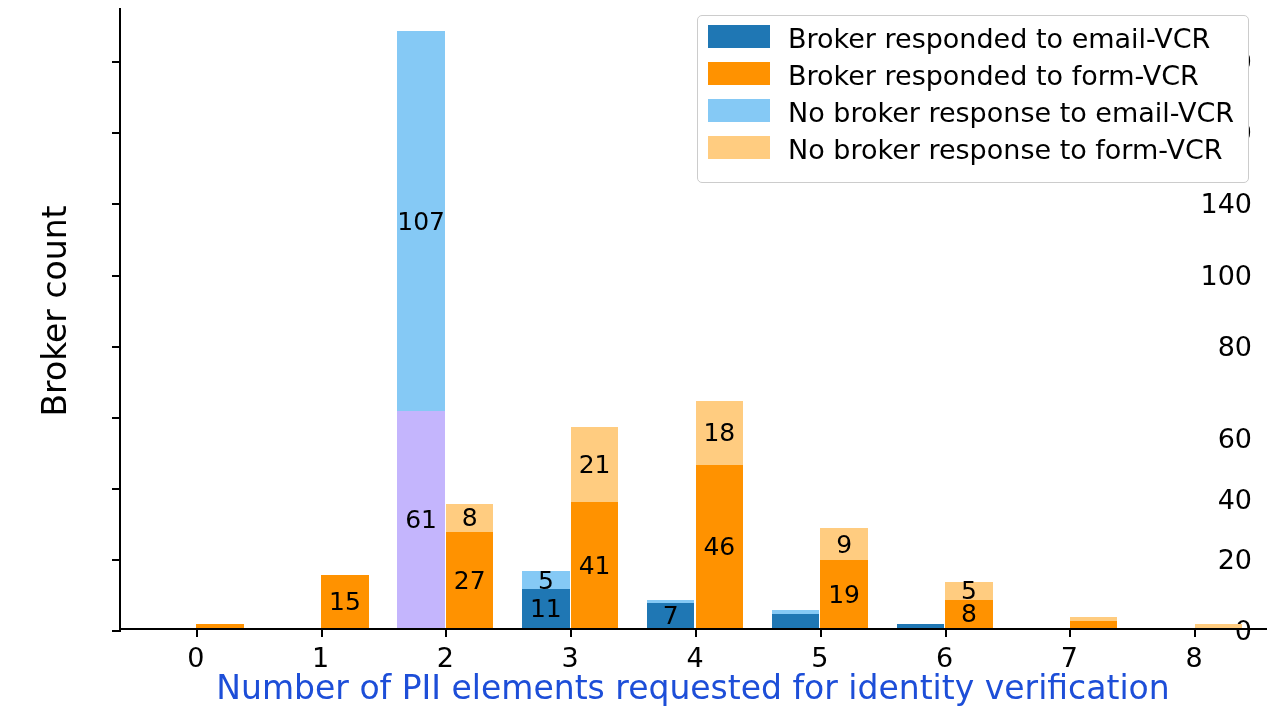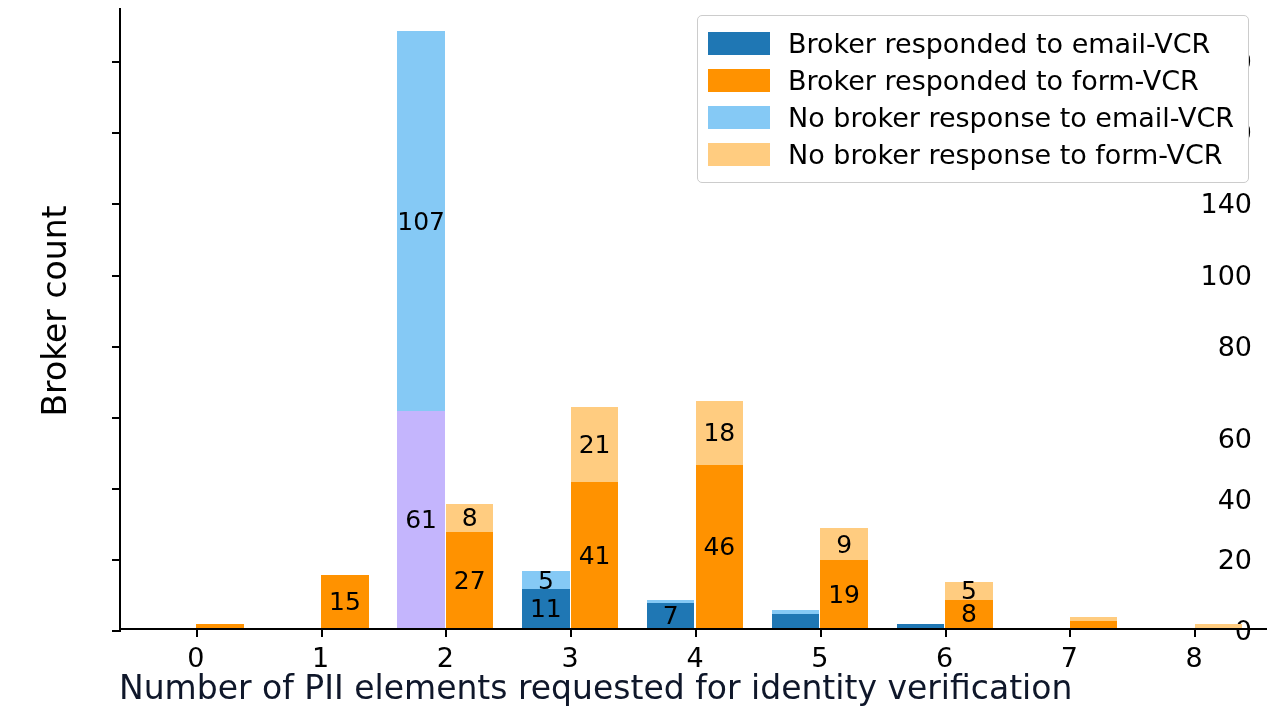--- a/index.html
+++ b/index.html
@@ -117,39 +117,39 @@
     top: calc(100% + 14px);
     transform: translateX(-50%);
     font-size: 27px;
     color: #000;
   }
   #xlabel {
     position: absolute;
     left: 119px;
     width: 1148px;
     top: 668px;
+    text-align: center;
     font-size: 33px;
-    color: #0f172a;
+    color: #1d4ed8;
     white-space: nowrap;
   }
 
   
   #legend {
     position: absolute;
     left: 697px;
     top: 15px;
     background: #ffffff;
     border: 1.2px solid #cccccc;
     border-radius: 5px;
     padding: 9px 14px 9px 10px;
     box-sizing: border-box;
   }
   .legend-row {
     display: flex;
-    align-items: center;
     height: 37px;
   }
   .legend-swatch {
     width: 62px;
     height: 23px;
     margin-right: 18px;
     flex: none;
   }
   .legend-text {
     font-size: 27px;
@@ -246,21 +246,21 @@
             <div class="seg" style="height: 39.0971px; background: rgb(31, 119, 180);">
               <span class="seg-label">11</span>
             </div>
             <div class="seg" style="height: 17.7714px; background: rgb(133, 201, 245);">
               <span class="seg-label">5</span>
             </div>
           </div>
         </div>
         <div class="bar-group" style="left: 449.841px; width: 47.4174px;">
           <div class="bar">
-            <div class="seg" style="height: 146px; background: rgb(255, 146, 0);">
+            <div class="seg" style="height: 126px; background: rgb(255, 146, 0);">
               <span class="seg-label">41</span>
             </div>
             <div class="seg" style="height: 74.64px; background: rgb(255, 204, 128);">
               <span class="seg-label">21</span>
             </div>
           </div>
         </div>
         <div class="bar-group" style="left: 525.959px; width: 47.4174px;">
           <div class="bar">
             <div class="seg" style="height: 24.88px; background: rgb(31, 119, 180);">

